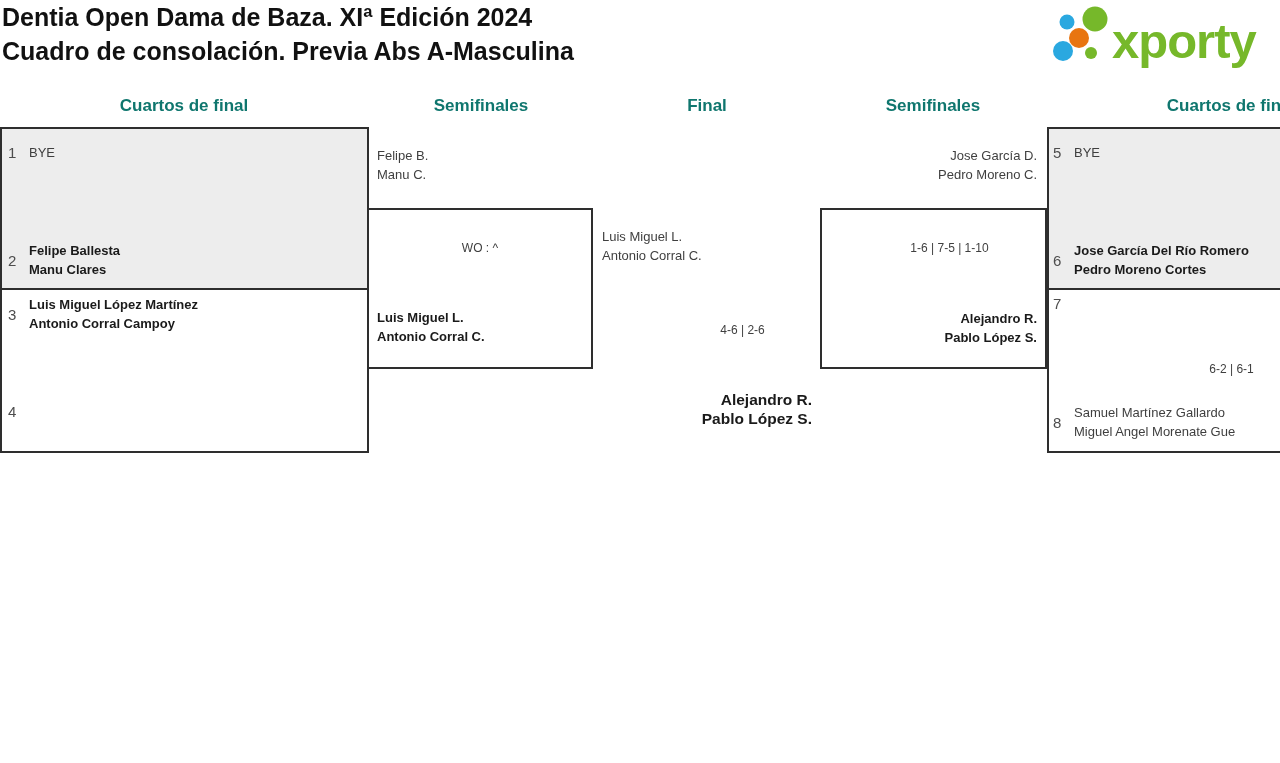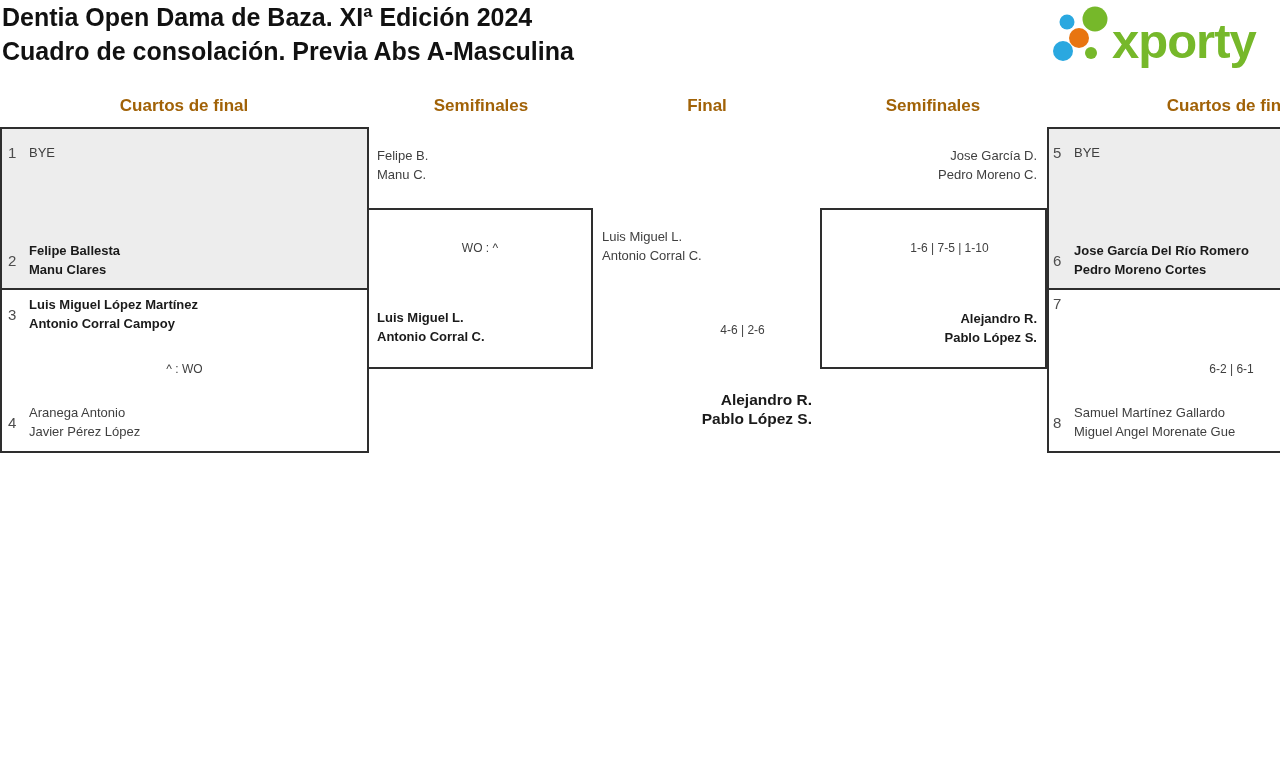--- a/index.html
+++ b/index.html
@@ -9,21 +9,21 @@
 
   
   .title { position:absolute; left:2px; top:1px; font-size:25px; line-height:33.5px;
            font-weight:700; color:#111111; letter-spacing:0; }
 
   
   .logo { position:absolute; left:1048px; top:2px; width:232px; height:66px; cursor:pointer; }
 
   
   .round-header { position:absolute; top:96px; transform:translateX(-50%);
-                  font-size:17px; font-weight:700; color:#a16207; white-space:nowrap; }
+                  font-size:17px; font-weight:700; color:#0f766e; white-space:nowrap; }
 
   
   .mbox { position:absolute; border:2px solid #2e2e2e; background:transparent; }
   .mbox.gray { background:#ededed; }
 
   
   .team { position:absolute; display:flex; gap:8px; align-items:center; white-space:nowrap; }
   .seed { font-size:15px; color:#4d4d4d; width:13px; flex:0 0 auto; }
   .names { display:flex; flex-direction:column; font-size:13px; line-height:19px; color:#3f3f3f; }
   .names.bold { font-weight:700; color:#1a1a1a; }
@@ -82,27 +82,22 @@
     </span>
   </div>
 
   <div class="team" style="left:8px; top:295px;">
     <span class="seed">3</span>
     <span class="names bold">
       <span>Luis Miguel López Martínez</span>
       <span>Antonio Corral Campoy</span>
     </span>
   </div>
-  <div class="score" style="left:0; width:369px; top:360px;">^ : WO</div>
   <div class="team" style="left:8px; top:403px;">
     <span class="seed">4</span>
-    <span class="names">
-      <span>Aranega Antonio</span>
-      <span>Javier Pérez López</span>
-    </span>
   </div>
 
   <div class="team" style="left:377px; top:146px;">
     <span class="names">
       <span>Felipe B.</span>
       <span>Manu C.</span>
     </span>
   </div>
   <div class="score" style="left:367px; width:226px; top:239px;">WO : ^</div>
   <div class="team" style="left:377px; top:308px;">

